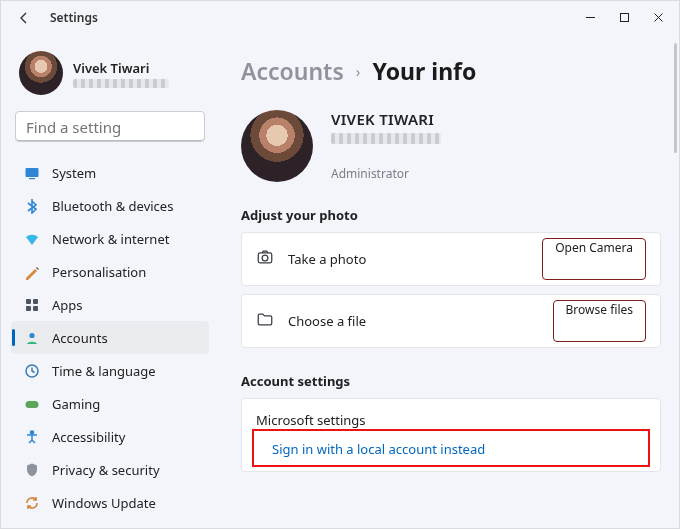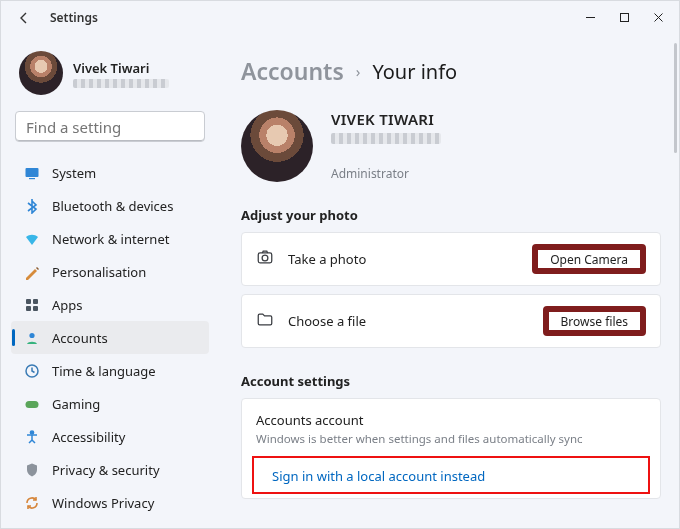--- a/index.html
+++ b/index.html
@@ -33,30 +33,30 @@
   .nav{display:flex;flex-direction:column;gap:0}
   .nav .item{display:flex;align-items:center;gap:12px;height:33px;padding:0 10px 0 12px;border-radius:4px;font-size:13px;color:#222;position:relative}
   .nav .item.sel{background:var(--sidebar-sel)}
   .nav .item.sel::before{content:"";position:absolute;left:1px;top:8px;bottom:8px;width:3px;border-radius:2px;background:var(--accent)}
   .ic{width:17px;height:17px;display:flex;align-items:center;justify-content:center;color:#1a6fc9}
   .ic svg{width:16px;height:16px}
   .main{flex:1;padding:0 18px 0 24px;position:relative;overflow:hidden}
   .crumb{display:flex;align-items:center;gap:12px;padding:16px 0 16px 0}
   .crumb .a{font-size:23px;font-weight:600;color:#8f949c}
   .crumb .sep{color:#8f949c;font-size:15px}
-  .crumb .b{font-size:20px;font-weight:400;color:#1b1b1b}
+  .crumb .b{font-size:23px;font-weight:700;color:#1b1b1b}
   .prof{display:flex;align-items:center;gap:18px;padding:6px 0 18px 0}
   .prof .nm{font-size:15px;font-weight:600;letter-spacing:.3px;color:#222}
   .prof .em{margin-top:4px;width:110px;height:11px;background:repeating-linear-gradient(90deg,#c9ccd2 0 4px,#e6e8ec 4px 8px);filter:blur(.6px);border-radius:2px}
   .prof .role{margin-top:21px;font-size:12px;color:var(--muted)}
   .sect{font-size:13px;font-weight:700;color:#222;margin:6px 0 8px 0}
   .card{background:#fff;border:1px solid var(--border);border-radius:4px}
   .row{display:flex;align-items:center;height:52px;padding:0 14px;gap:14px}
   .row .txt{flex:1;font-size:13px;color:#222}
-  .btn{background:#fff;border:6px solid #7f1d1d;border-radius:4px;height:30px;padding:0 12px;font-size:12px;color:#222;display:flex;align-items:center}
+  .btn{background:#fff;border:1px solid #7f1d1d;border-radius:4px;height:42px;padding:0 12px;font-size:12px;color:#222;display:flex;}
   .gap{height:8px}
   .acct .h{font-size:13px;color:#222;padding:12px 14px 0 14px}
   .acct .d{font-size:11.5px;color:var(--muted);padding:2px 14px 10px 14px}
   .linkbox{margin:0 10px 4px 10px;border:2.5px solid var(--hl);padding:6px 18px}
   .linkbox a{color:var(--accent);font-size:13px;text-decoration:none}
   .scroll{position:absolute;right:2px;top:4px;width:3px;height:110px;background:#c3c6cc;border-radius:2px}
   .cam-ic svg,.file-ic svg{width:18px;height:18px;color:#3a3d42}
 </style>
 </head>
 <body>
@@ -199,21 +199,21 @@
             </span>
           <span>Privacy &amp; security</span>
         </div>
         <div class="item">
           <span class="ic">
               <svg viewBox="0 0 16 16" fill="none" stroke="#d6863b" stroke-width="1.6">
                 <path d="M3 8a5 5 0 0 1 9-3M13 8a5 5 0 0 1-9 3"></path>
                 <path d="M12 2v3h-3M4 14v-3h3"></path>
               </svg>
             </span>
-          <span>Windows Privacy</span>
+          <span>Windows Update</span>
         </div>
       </div>
     </div>
 
     <div class="main">
       <div class="scroll"></div>
 
       <div class="crumb">
         <span class="a">Accounts</span>
         <span class="sep">›</span>
@@ -252,22 +252,21 @@
           <span class="txt">Choose a file</span>
           <div class="btn">
               <span>Browse files</span>
             </div>
         </div>
       </div>
 
       <div style="height:18px"></div>
       <div class="sect">Account settings</div>
       <div class="card acct">
-        <div class="h">Accounts account</div>
-        <div class="d">Windows is better when settings and files automatically sync</div>
+        <div class="h">Microsoft settings</div>
         <div class="linkbox">
           <a href="#">Sign in with a local account instead</a>
         </div>
       </div>
 
       <div style="height:16px"></div>
 
     </div>
   </div>
 </div>

